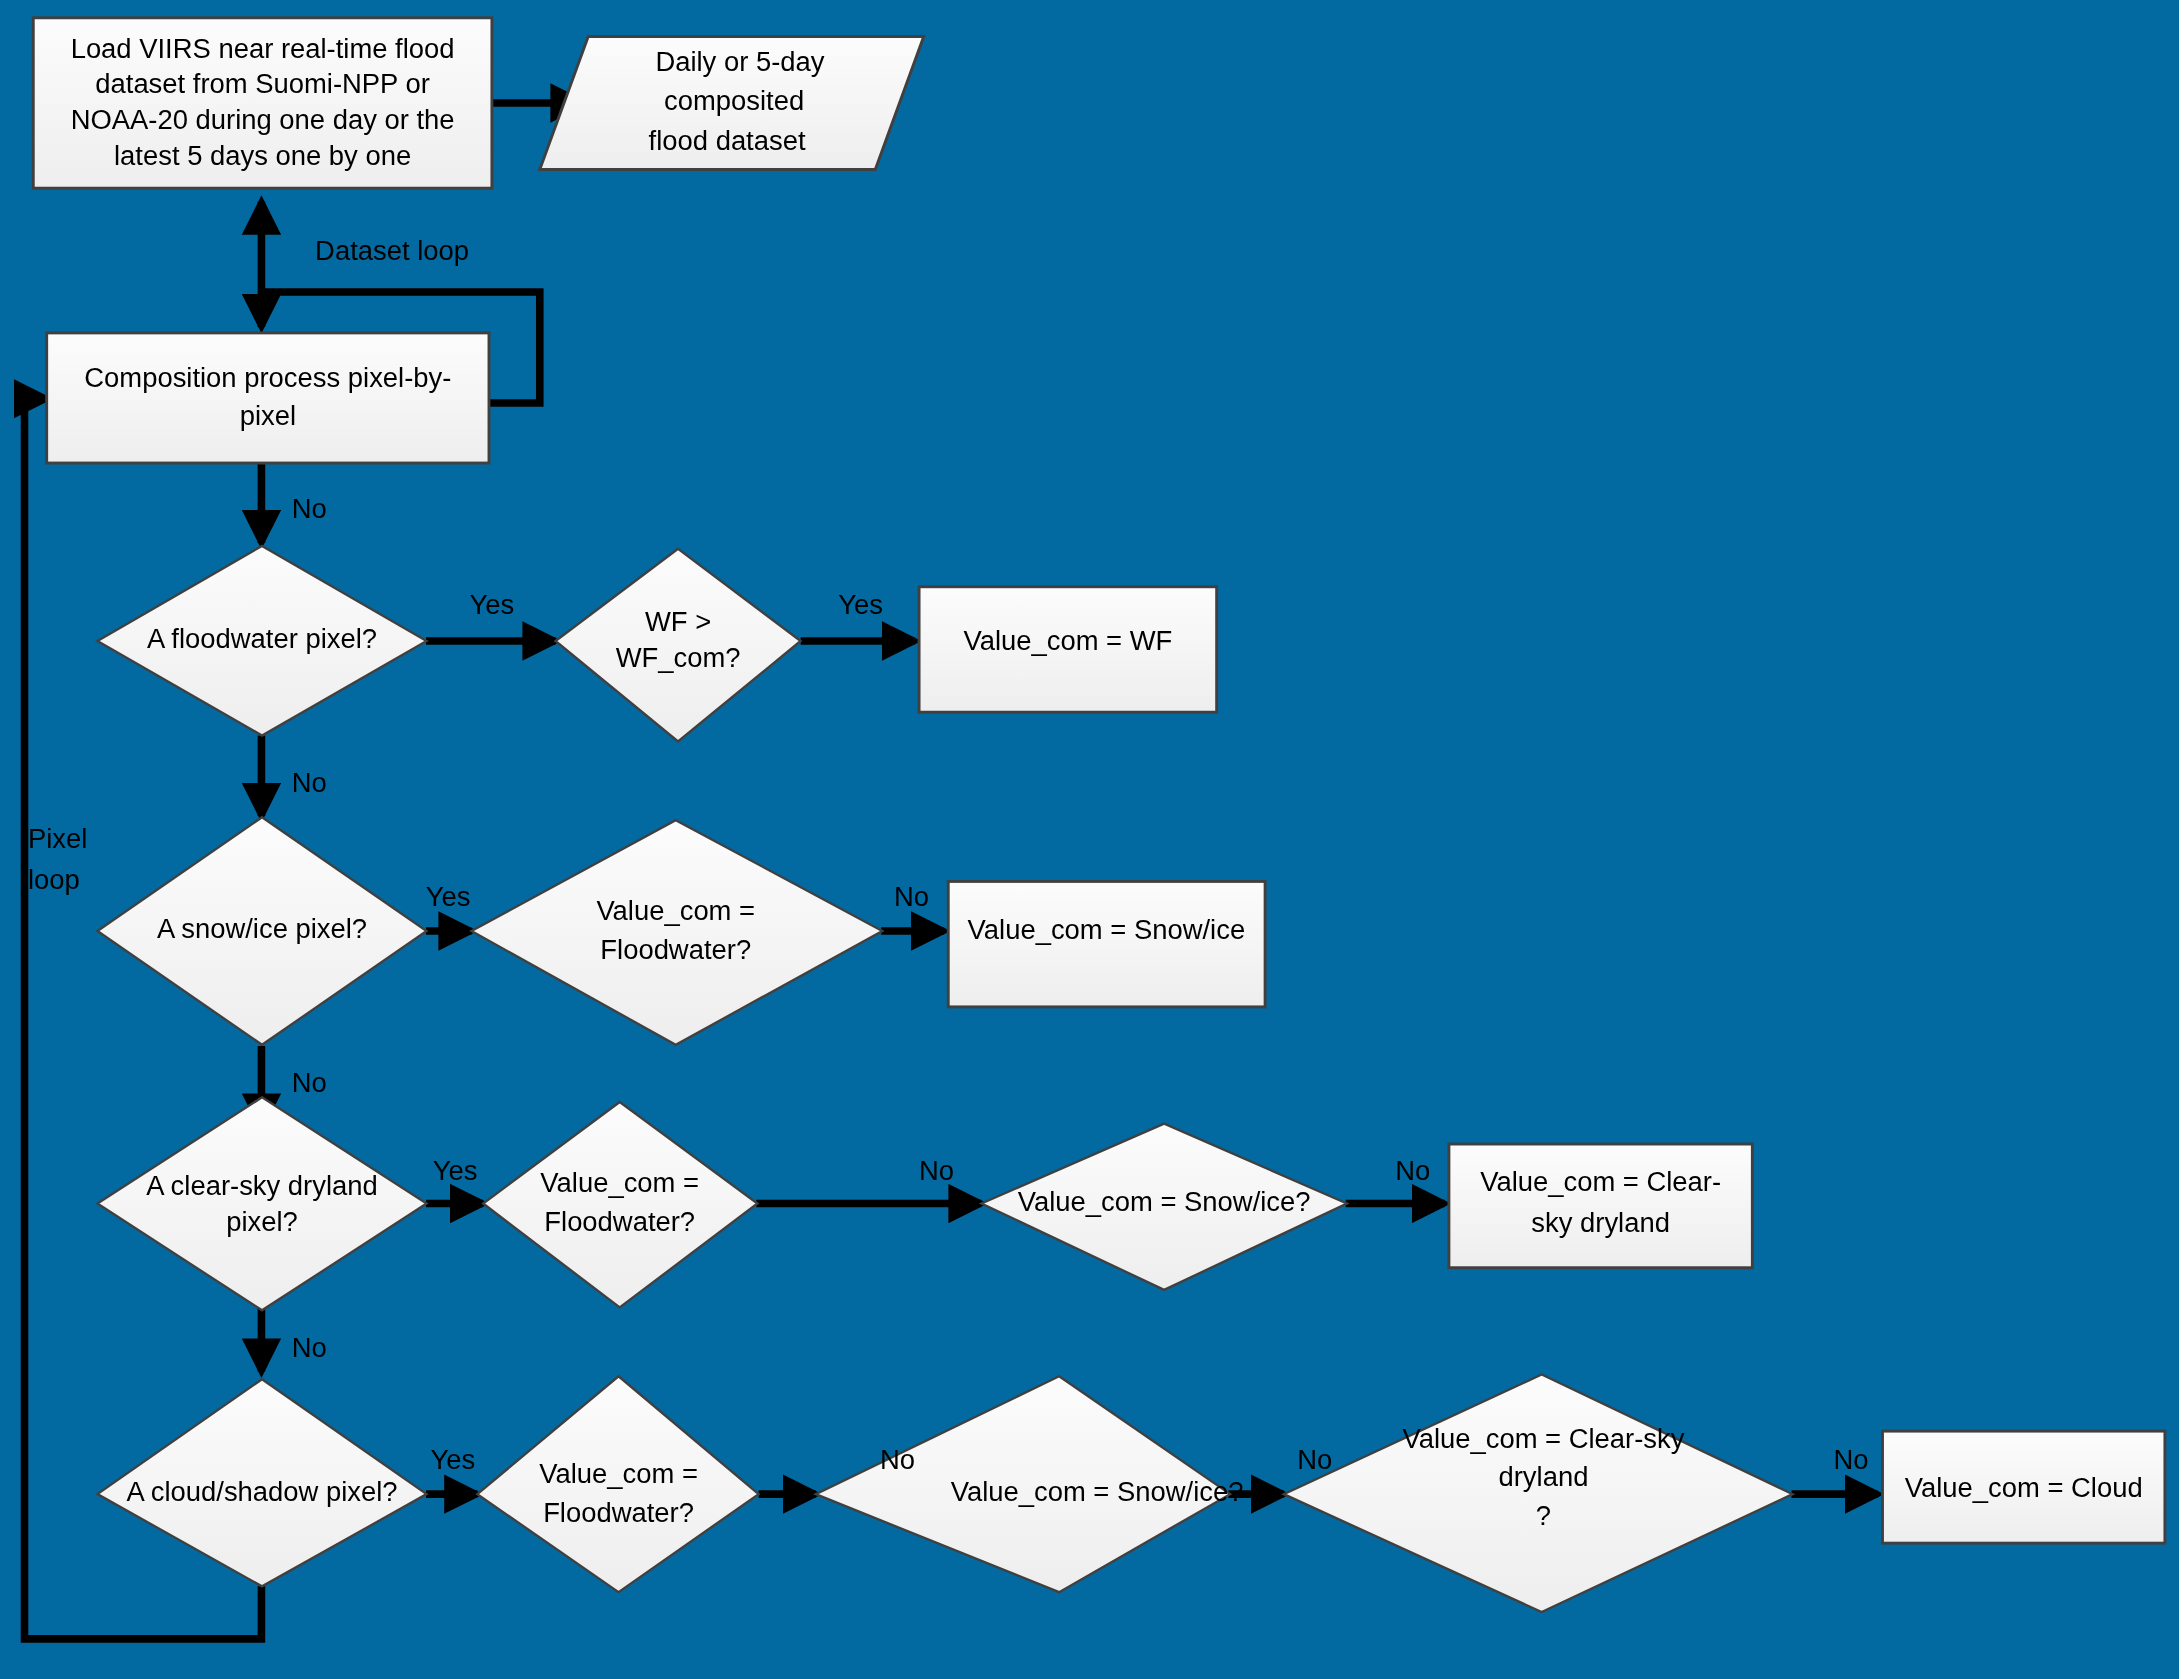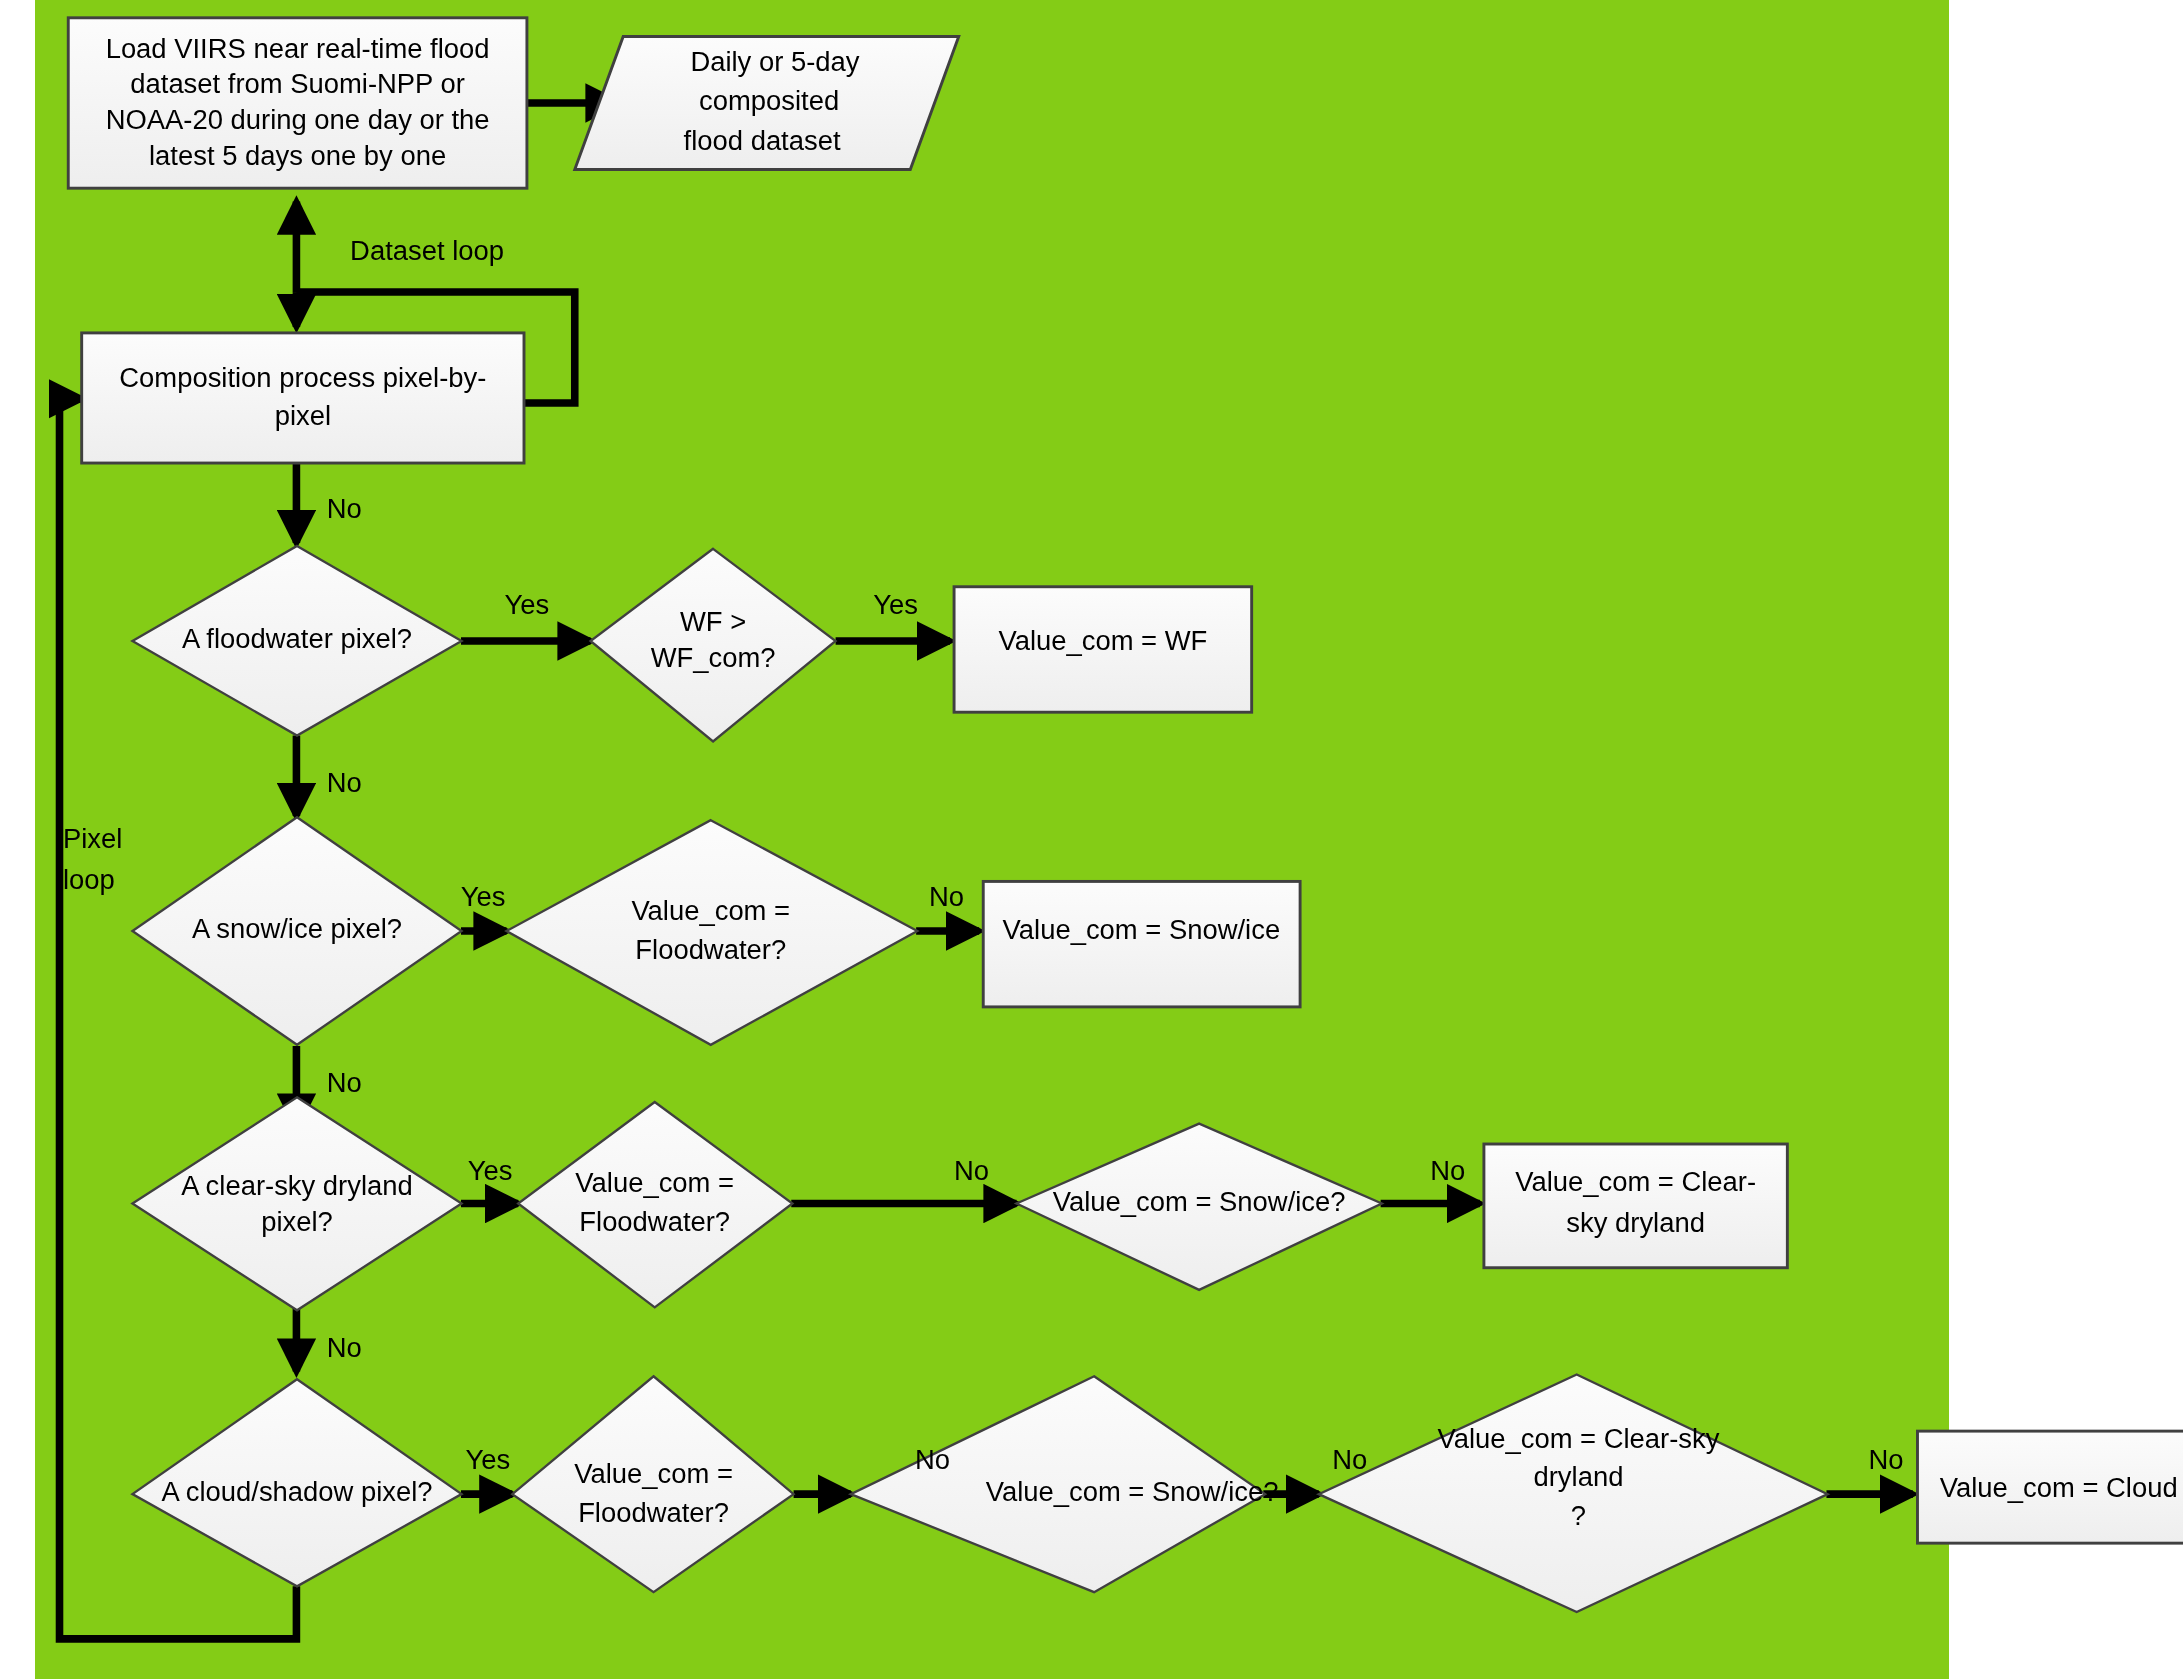--- a/index.html
+++ b/index.html
@@ -2,25 +2,24 @@
 <html style="font-size:9.3px"><head>
 <meta charset="utf-8">
 <style>
   html, body {
     margin: 0;
     padding: 0;
     background: #ffffff;
   }
   #canvas {
     position: relative;
-    width: 1914px;
+    width: 2179px;
     height: 1680px;
-    background: #84cc16;
-    font-family: "Liberation Sans", sans-serif;
-    margin-left: 35px;
+    background: #0369a1;
+    font-family: "Liberation Sans", sans-serif;
   }
   svg.flow {
     position: absolute;
     top: 0; left: 0;
     width: 2183px;
     height: 1680px;
   }
   .conn { stroke: #000000; stroke-width: 13; fill: none; }
   text.node-label {
     font-family: "Liberation Sans", sans-serif;

